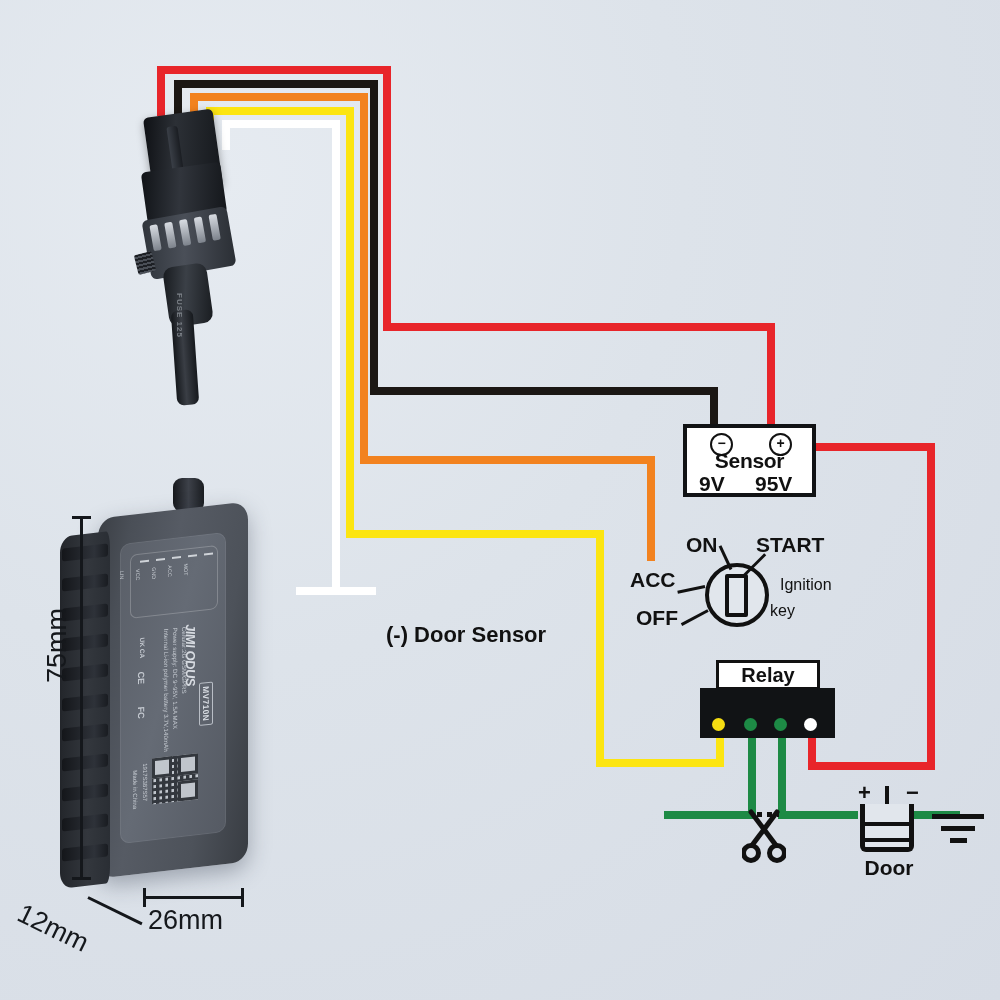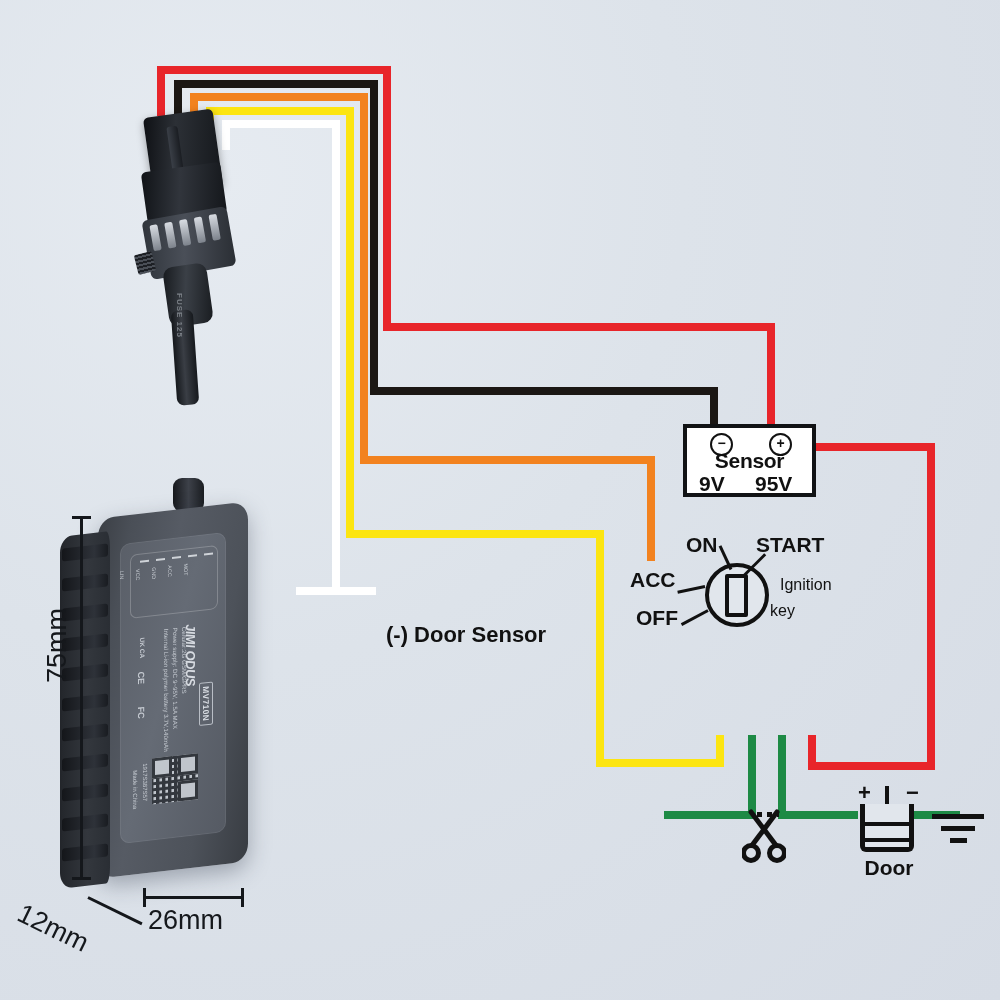--- a/index.html
+++ b/index.html
@@ -274,20 +274,29 @@
     <div class="ign-spoke" style="left:75px;top:55px;width:28px;transform:rotate(168deg);"></div>
     <div class="ign-spoke" style="left:78px;top:79px;width:30px;transform:rotate(152deg);"></div>
     <div class="ign-lbl" style="left:56px;top:3px;text-align:right;">ON</div>
     <div class="ign-lbl" style="left:126px;top:3px;">START</div>
     <div class="ign-lbl" style="left:0px;top:38px;">ACC</div>
     <div class="ign-lbl" style="left:6px;top:76px;">OFF</div>
     <div class="ign-name" style="left:150px;top:42px;">Ignition</div>
     <div class="ign-name" style="left:140px;top:68px;">key</div>
   </div>
 
+  <div id="relay">
+    <div class="relay-cap">Relay</div>
+    <div class="relay-body">
+      <div class="term" style="left:12px;background:#f5dd12;"></div>
+      <div class="term" style="left:44px;background:#1d8a45;"></div>
+      <div class="term" style="left:74px;background:#1d8a45;"></div>
+      <div class="term" style="left:104px;background:#ffffff;"></div>
+    </div>
+  </div>
 
   <div id="pump">
     <div class="pump-stem"></div>
     <div class="pump-vessel"></div>
     <div class="pump-bar" style="top:36px;"></div>
     <div class="pump-bar" style="top:52px;"></div>
     <div class="pump-sign" style="left:10px;">+</div>
     <div class="pump-sign" style="left:58px;">−</div>
     <div class="pump-name">Door</div>
   </div>

